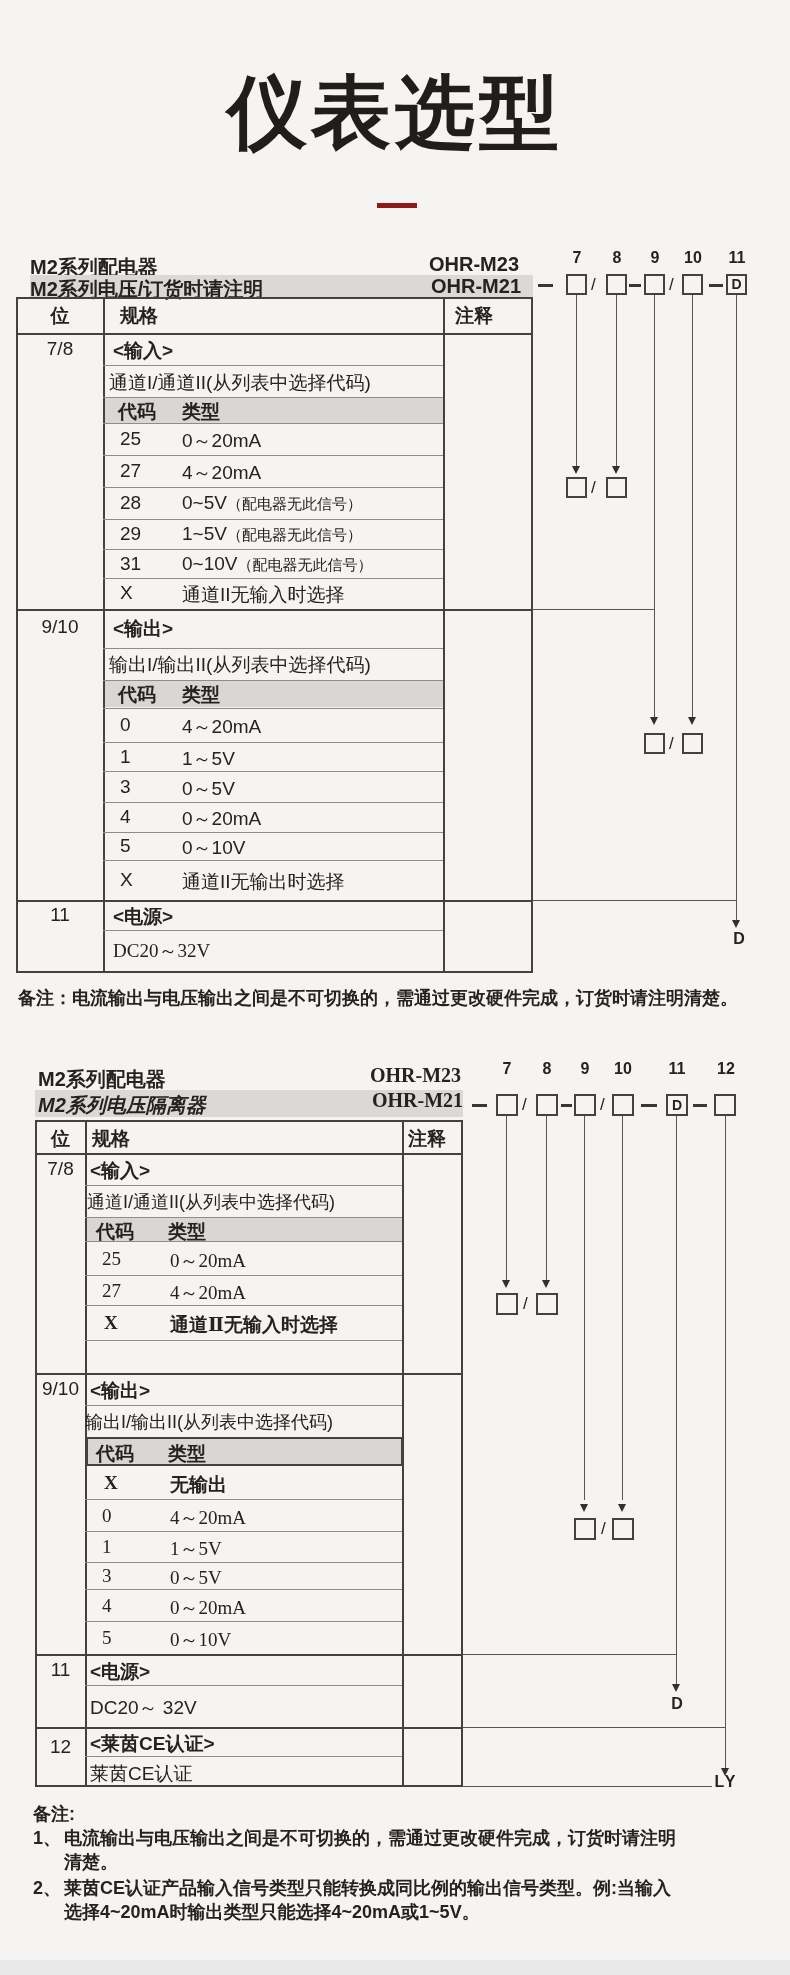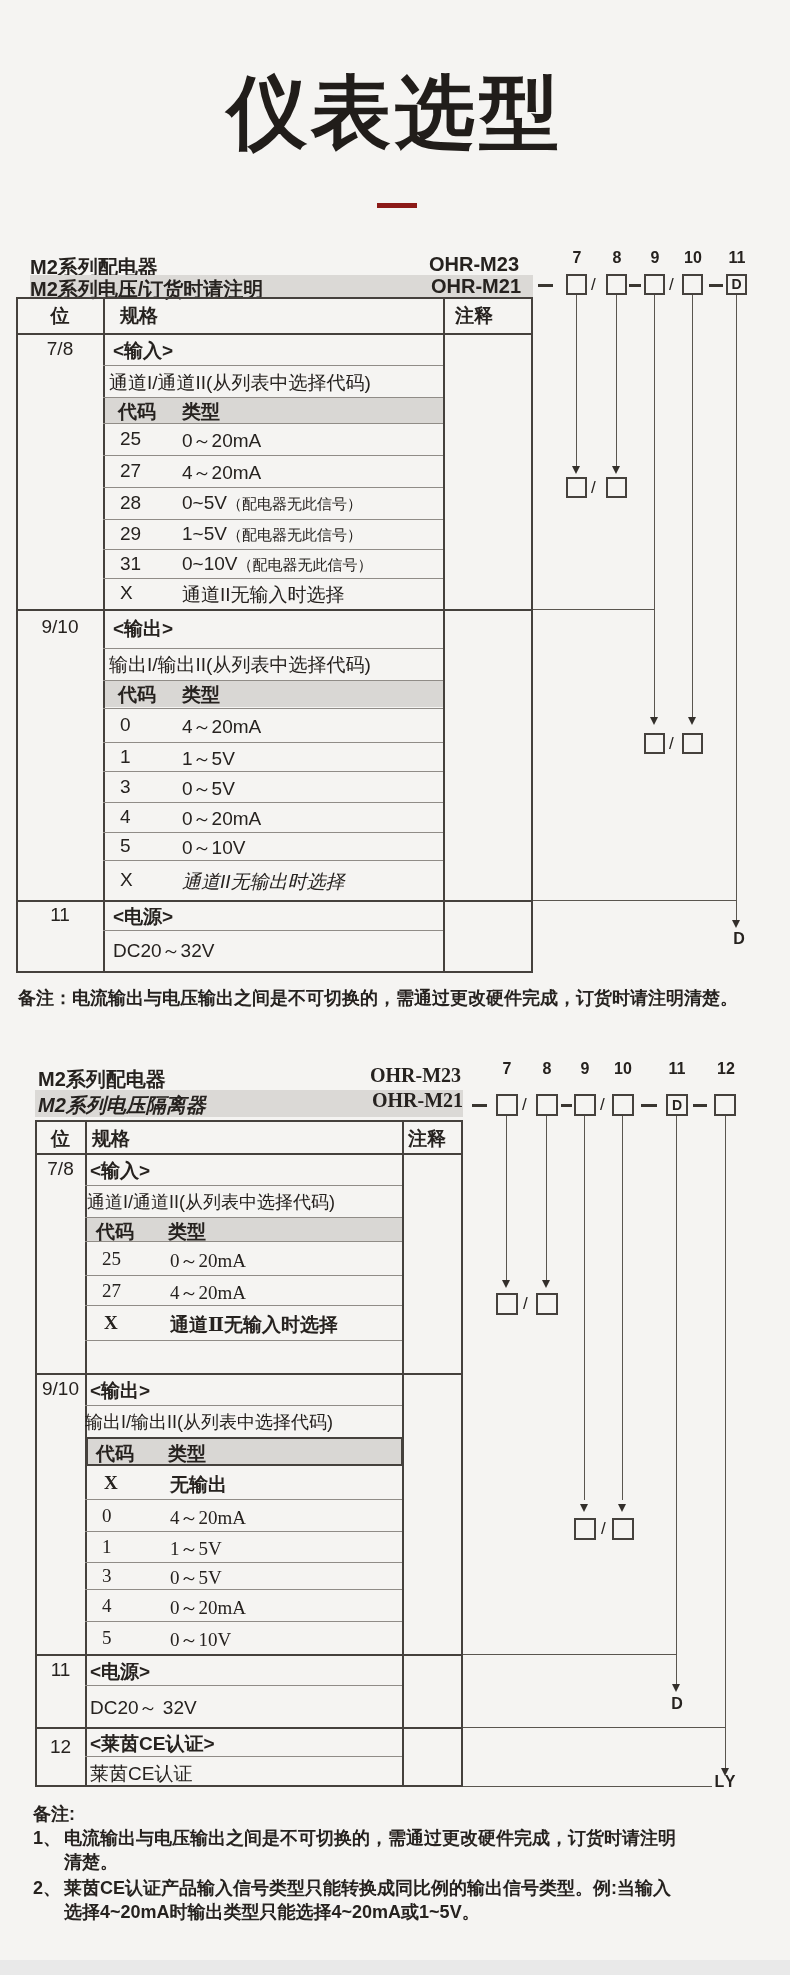--- a/index.html
+++ b/index.html
@@ -147,28 +147,28 @@
   <div class="cell" style="left:120px;top:776px;">3</div>
   <div class="cell" style="left:182px;top:776px;">0～5V</div>
   <div class="hl" style="left:103px;top:802px;width:340px;"></div>
   <div class="cell" style="left:120px;top:806px;">4</div>
   <div class="cell" style="left:182px;top:806px;">0～20mA</div>
   <div class="hl" style="left:103px;top:832px;width:340px;"></div>
   <div class="cell" style="left:120px;top:835px;">5</div>
   <div class="cell" style="left:182px;top:835px;">0～10V</div>
   <div class="hl" style="left:103px;top:860px;width:340px;"></div>
   <div class="cell" style="left:120px;top:869px;">X</div>
-  <div class="cell" style="left:182px;top:869px;font-style:italic;">通道II无输出时选择</div>
+  <div class="cell" style="left:182px;top:869px;">通道II无输出时选择</div>
 
   <div class="hd" style="left:16px;top:900px;width:517px;"></div>
 
   <div class="cell ctr" style="left:16px;top:904px;width:88px;">11</div>
   <div class="cell bold" style="left:113px;top:904px;">&lt;电源&gt;</div>
   <div class="hl" style="left:103px;top:930px;width:340px;"></div>
-  <div class="cell" style="left:113px;top:938px;">DC20～32V</div>
+  <div class="cell" style="left:113px;top:938px;font-family:Liberation Serif, serif;">DC20～32V</div>
 
   <div class="note" style="left:18px;top:986px;">备注：电流输出与电压输出之间是不可切换的，需通过更改硬件完成，订货时请注明清楚。</div>
 
   <div class="prod" style="left:38px;top:1066px;">M2系列配电器</div>
   <div class="band" style="left:35px;top:1090px;width:428px;height:27px;"></div>
   <div class="prod" style="left:38px;top:1092px;font-style:italic;">M2系列电压隔离器</div>
   <div class="model serif bold" style="left:370px;top:1064px;">OHR-M23</div>
   <div class="model serif bold" style="left:372px;top:1089px;">OHR-M21</div>
 
   <div class="num" style="left:494px;top:1060px;font-weight:700;">7</div>

